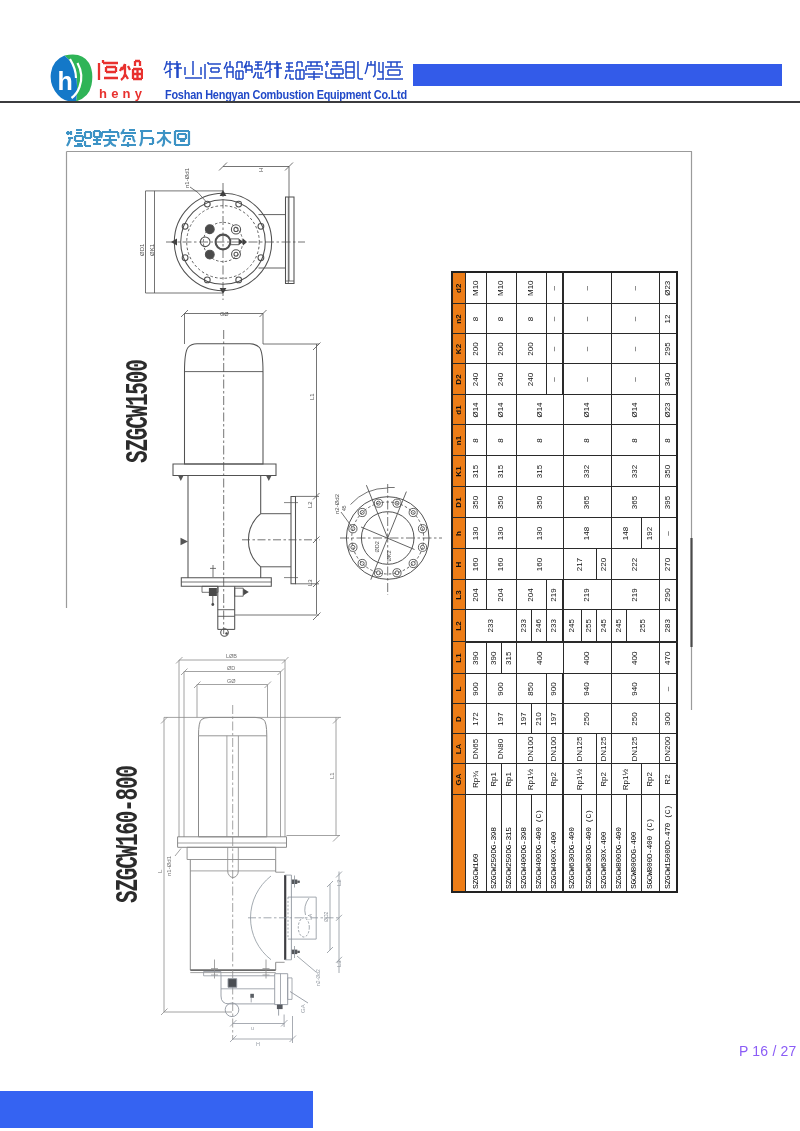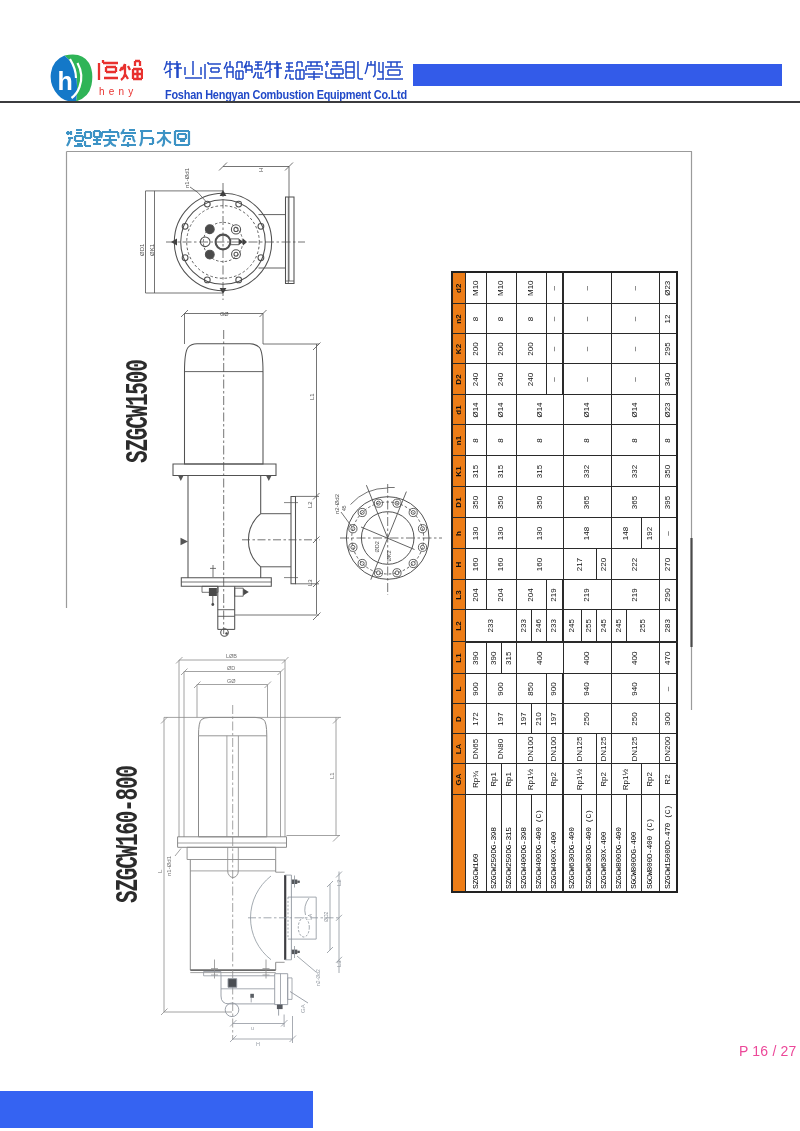--- a/index.html
+++ b/index.html
@@ -2,23 +2,23 @@
 <html><head>
 <meta charset="utf-8">
 <style>
 html,body{margin:0;padding:0;}
 body{width:800px;height:1131px;position:relative;background:#fff;font-family:"Liberation Sans",sans-serif;overflow:hidden;}
 .abs{position:absolute;}
 .cjk{display:block;}
 #hdrline{position:absolute;left:0;top:101px;width:800px;height:2.2px;background:#3b3b3d;}
 #hbar{position:absolute;left:413px;top:64px;width:369px;height:22px;background:#335BE9;}
 #fbar{position:absolute;left:0;top:1091px;width:313px;height:37px;background:#3563F2;}
-#pnum{position:absolute;left:739px;top:1043px;font-size:14px;color:#ec4899;letter-spacing:0.2px;}
+#pnum{position:absolute;left:739px;top:1043px;font-size:14px;color:#8b5cf6;letter-spacing:0.2px;}
 #eng{position:absolute;left:165px;top:87px;font-size:13.5px;font-weight:bold;color:#2149c8;letter-spacing:-0.3px;transform:scaleX(0.81);transform-origin:0 0;}
-#heny{position:absolute;left:99px;top:86px;font-size:10px;font-weight:normal;color:#e8312e;letter-spacing:4.2px;}
+#heny{position:absolute;left:99px;top:86px;font-size:13px;font-weight:bold;color:#e8312e;letter-spacing:4.2px;}
 
 #tblwrap{position:absolute;left:451px;top:272px;width:620px;height:227px;transform-origin:0 0;transform:rotate(-90deg) translateX(-621px);}
 table{border-collapse:collapse;table-layout:fixed;width:620px;height:227px;}
 td,th{border:1px solid #2a2a2a;padding:0;font-size:8px;color:#111;text-align:center;vertical-align:middle;overflow:hidden;white-space:nowrap;font-weight:normal;line-height:1;}
 th{background:#ED7D17;font-size:8px;font-weight:bold;}
 td.m{text-align:left;padding-left:2px;font-size:8px;font-family:"Liberation Mono",monospace;letter-spacing:-0.4px;color:#000;}
 table{border:2px solid #222;}
 td.bl{border-left-width:2px;}
 tr.bb td{border-bottom-width:2px;}
 </style>

